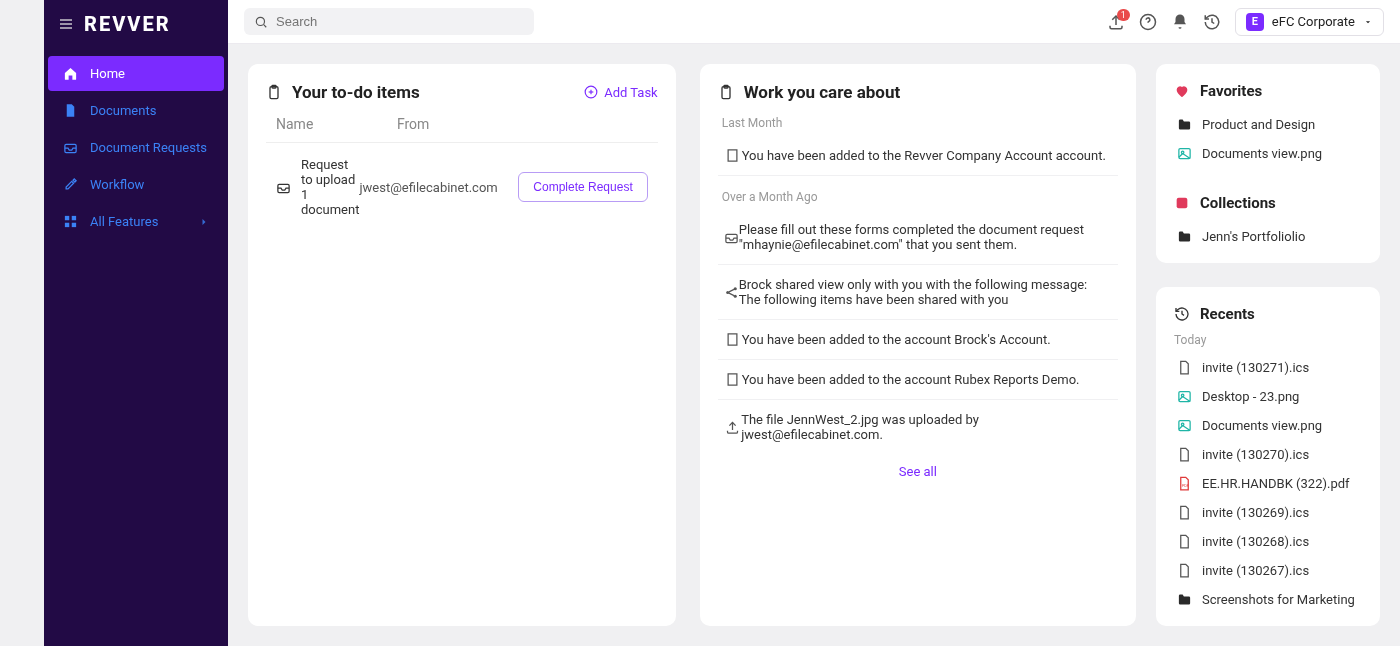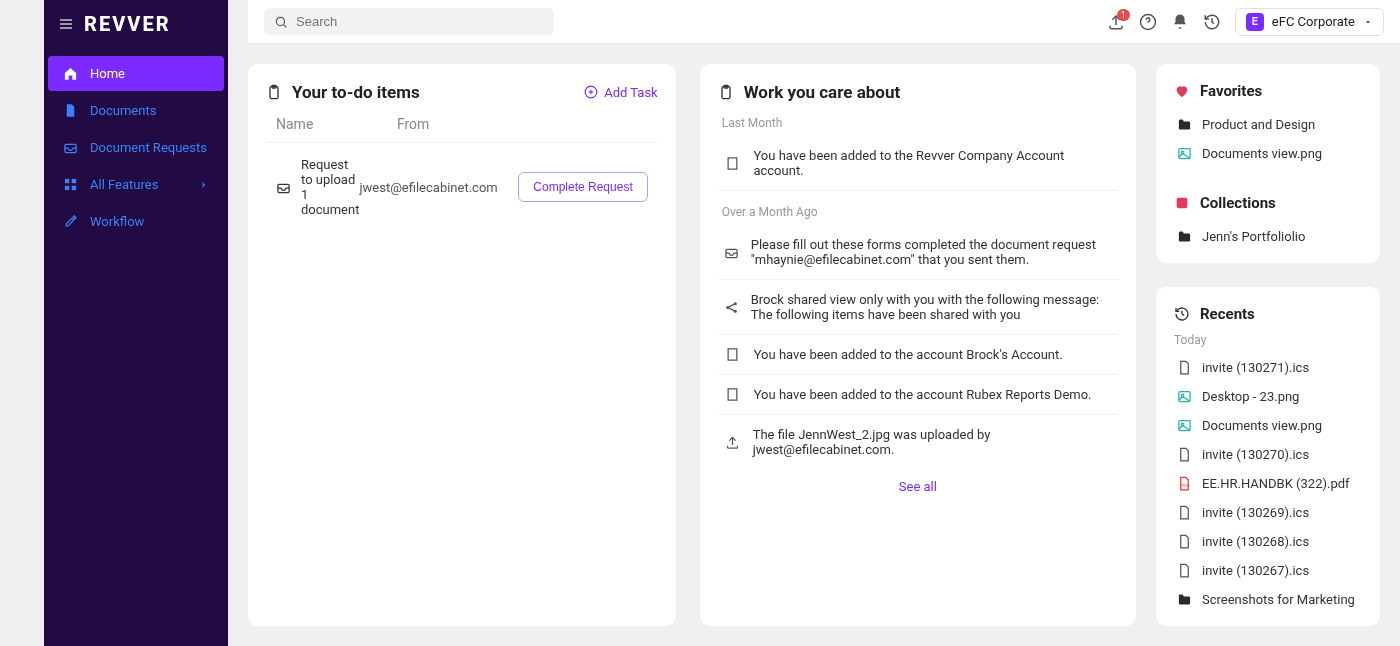--- a/index.html
+++ b/index.html
@@ -34,21 +34,21 @@
   .nav-item.active { background: #7b2bff; color: #fff; }
   .nav-item .chev { margin-left: auto; opacity: .8; }
   .nav-icon { width: 16px; display: inline-flex; justify-content: center; }
 
   
   .main { flex: 1; display: flex; flex-direction: column; min-width: 0; }
 
   
   .topbar {
     height: 44px; background: #fff; border-bottom: 1px solid #eceaef;
-    display: flex; align-items: center; padding: 0 16px; gap: 22px; margin-left: 20px;
+    display: flex; align-items: center; padding: 0 16px; gap: 22px;
   }
   .search {
     background: #f2f2f4; border-radius: 6px; display: flex; align-items: center;
     padding: 6px 10px; width: 290px; color: #555;
   }
   .search input {
     border: none; outline: none; background: transparent; font-size: 13px;
     margin-left: 8px; width: 100%; color: #333;
   }
   .topbar-right { margin-left: auto; display: flex; align-items: center; gap: 14px; }
@@ -90,21 +90,21 @@
   .td-name { flex: 1.2; display: flex; align-items: center; gap: 10px; font-size: 13px; color: #333; }
   .td-from { flex: 1; font-size: 13px; color: #555; }
   .td-actions { width: 150px; display: flex; justify-content: flex-end; }
   .btn-outline {
     border: 1px solid #b89cf5; color: #7b2bff; background: #fff;
     padding: 7px 14px; border-radius: 6px; font-size: 12px; cursor: pointer;
   }
 
   .subheader { font-size: 12px; color: #999; margin: 14px 4px 6px; }
   .activity-row {
-    display: flex; align-items: center; gap: 12px; padding: 12px 6px;
+    display: flex; align-items: center; gap: 0; padding: 12px 6px;
     border-bottom: 1px solid #f0f0f2; font-size: 13px; color: #333;
   }
   .activity-row:last-child { border-bottom: none; }
   .activity-icon { color: #555; width: 18px; display: inline-flex; justify-content: center; }
 
   .see-all { text-align: center; color: #7b2bff; font-size: 13px; padding: 10px 0 4px; cursor: pointer; }
 
   
   .panel-title { display: flex; align-items: center; gap: 10px; font-size: 15px; font-weight: 700; margin-bottom: 10px; }
   .panel-title .heart { color: #e03a5c; }
@@ -161,43 +161,43 @@
             <svg width="15" height="15" viewBox="0 0 24 24" fill="none" stroke="currentColor" stroke-width="2">
               <rect x="3" y="7" width="18" height="13" rx="2"></rect>
               <path d="M3 13h5l2 3h4l2-3h5"></path>
             </svg>
           </span>
     <span>Document Requests</span>
 
   </div>
         <div class="nav-item">
     <span class="nav-icon">
+            <svg width="15" height="15" viewBox="0 0 24 24" fill="none" stroke="currentColor" stroke-width="2">
+              <path d="M14 7l3 3-9 9H5v-3z"></path>
+              <path d="M18 3l3 3-2 2-3-3z"></path>
+            </svg>
+          </span>
+    <span>Workflow</span>
+
+  </div>
+        <div class="nav-item">
+    <span class="nav-icon">
             <svg width="15" height="15" viewBox="0 0 24 24" fill="currentColor">
               <rect x="3" y="3" width="7" height="7"></rect>
               <rect x="14" y="3" width="7" height="7"></rect>
               <rect x="3" y="14" width="7" height="7"></rect>
               <rect x="14" y="14" width="7" height="7"></rect>
             </svg>
           </span>
     <span>All Features</span>
     <span class="chev">
             <svg width="12" height="12" viewBox="0 0 24 24" fill="currentColor">
               <path d="M9 6l6 6-6 6z"></path>
             </svg>
           </span>
-  </div>
-        <div class="nav-item">
-    <span class="nav-icon">
-            <svg width="15" height="15" viewBox="0 0 24 24" fill="none" stroke="currentColor" stroke-width="2">
-              <path d="M14 7l3 3-9 9H5v-3z"></path>
-              <path d="M18 3l3 3-2 2-3-3z"></path>
-            </svg>
-          </span>
-    <span>Workflow</span>
-
   </div>
       </nav>
   </aside>
 
   <div class="main">
 
     <div class="topbar">
       <div class="search">
         <span>
           <svg width="14" height="14" viewBox="0 0 24 24" fill="none" stroke="currentColor" stroke-width="2">

